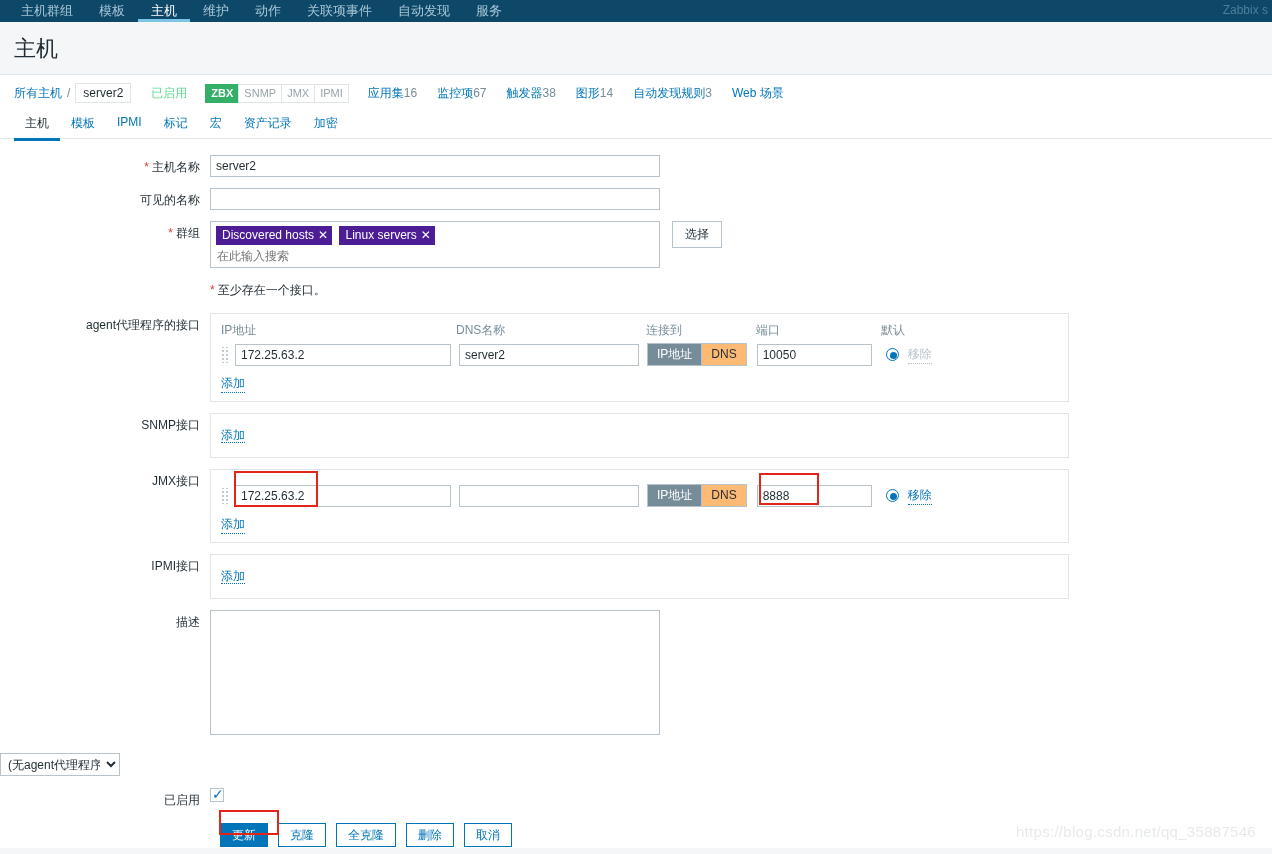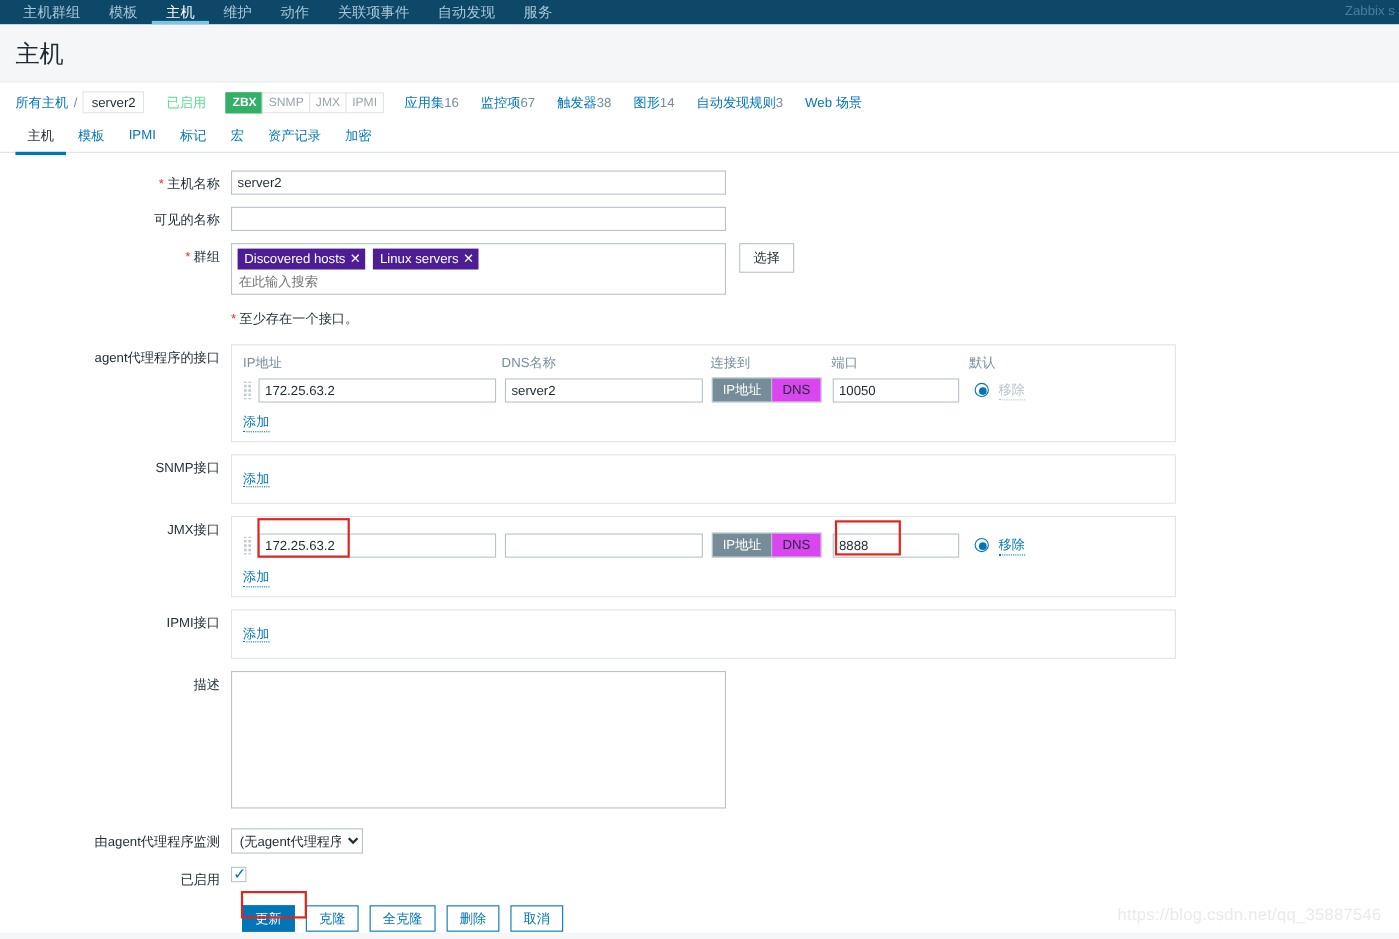--- a/index.html
+++ b/index.html
@@ -212,21 +212,21 @@
   .dns-input { width:180px; }
   .port-input{ width:115px; }
   .seg {
     display:inline-flex;
     border:1px solid #b6c3cb;
   }
   .seg span {
     padding:3px 9px;
     font-size:12px;
     color:#1f2c33;
-    background:#d946ef;
+    background:#fdba74;
     cursor:pointer;
     line-height:15px;
   }
   .seg span.sel { background:#768d99; color:#fff; }
   .seg span + span { border-left:1px solid #b6c3cb; }
   .radio {
     width:13px; height:13px; border-radius:50%;
     border:1px solid #0275b8; background:#fff;
     display:inline-block; position:relative;
     vertical-align:middle; cursor:pointer;
@@ -422,21 +422,20 @@
       <span class="lnk">添加</span>
     </div>
   </div>
 
   <div class="row" style="margin-top:10px;">
     <div class="lbl">描述</div>
     <textarea class="txt desc" style=""></textarea>
   </div>
 
   <div class="row" style="margin-top:18px;">
-    <div class="lbl">由agent代理程序监测</div>
     <select class="sel-agent">
       <option>(无agent代理程序)</option>
     </select>
   </div>
 
   <div class="row" style="margin-top:12px;">
     <div class="lbl">已启用</div>
     <span class="chk"></span>
   </div>
 

